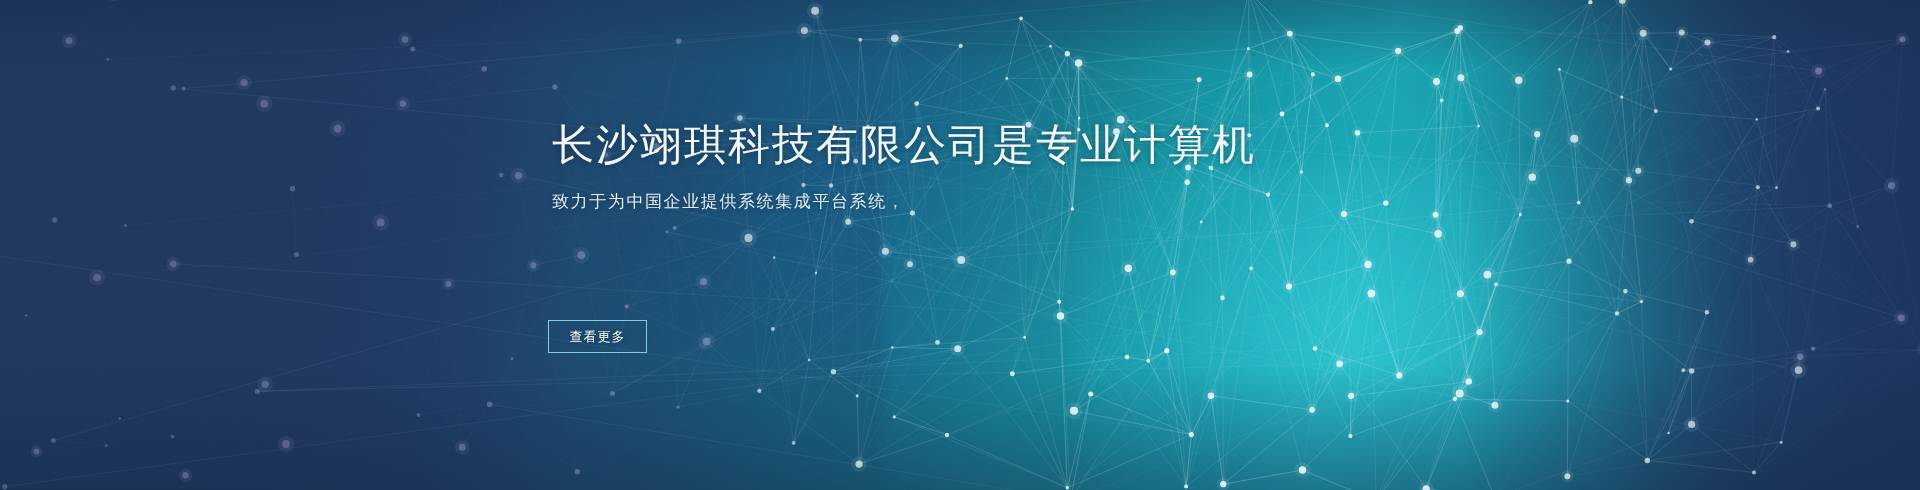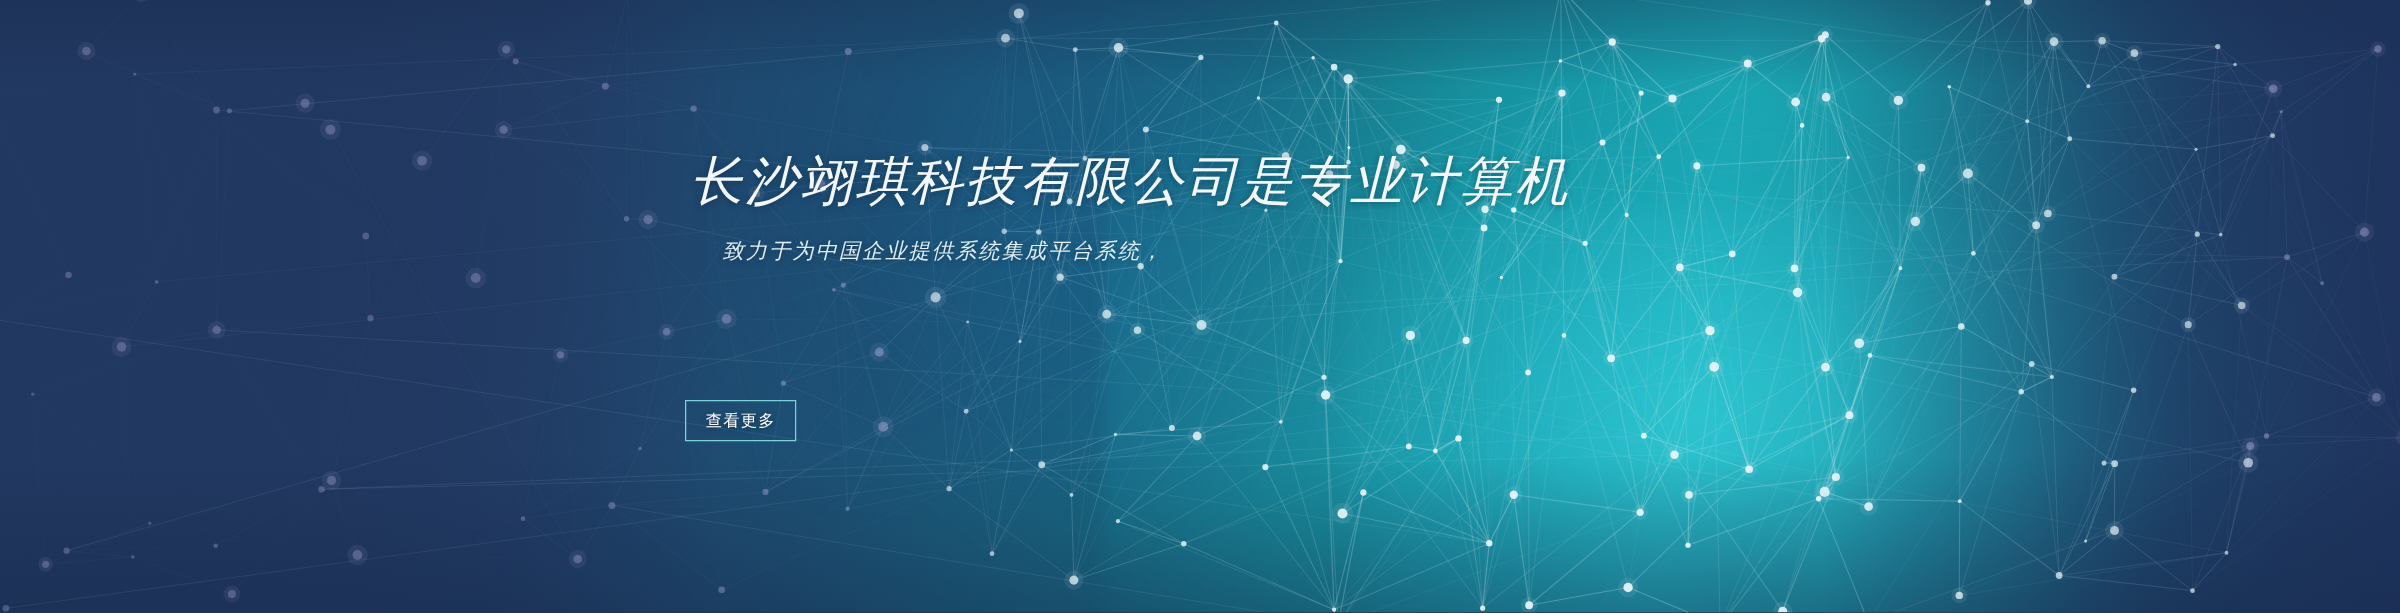--- a/index.html
+++ b/index.html
@@ -101,21 +101,20 @@
   }
 
   
   #net { position:absolute; inset:0; width:1920px; height:490px; }
 
   
   .copy {
     position:absolute;
     left:552px; top:118px;
     width:1080px;
-    font-style:italic;
   }
   .headline {
     font-family:"DejaVu Serif", "Liberation Serif", serif;
     font-size:42px;
     line-height:54px;
     font-weight:400;
     color:#f2f7fb;
     letter-spacing:2px;
     text-shadow:0 1px 6px rgba(8,24,48,0.45);
     white-space:nowrap;
@@ -123,27 +122,27 @@
   .sub {
     font-family:"DejaVu Serif", "Liberation Serif", serif;
     font-size:17px;
     line-height:26px;
     font-weight:400;
     color:#dfeef4;
     letter-spacing:1.6px;
     text-shadow:0 1px 5px rgba(8,24,48,0.40);
     white-space:nowrap;
   }
-  .sub-1 { margin-top:16px; margin-left:26px; }
+  .sub-1 { margin-top:16px; }
   .sub-2 { margin-top:24px; margin-left:208px; }
 
   .cta {
     position:absolute;
     left:548px; top:320px;
-    width:89px; height:33px;
+    width:99px; height:33px;
     border:1px solid #7bd2dd;
     background:transparent;
     display:flex;
     align-items:center;
     justify-content:center;
     cursor:pointer;
   }
   .cta-label {
     font-family:"DejaVu Serif", "Liberation Serif", serif;
     font-size:13px;

